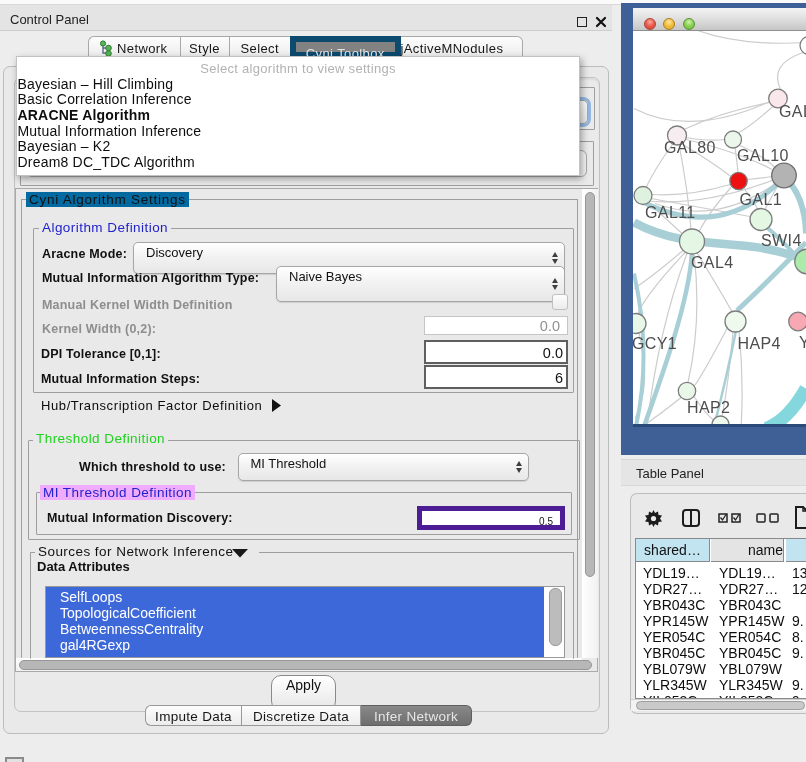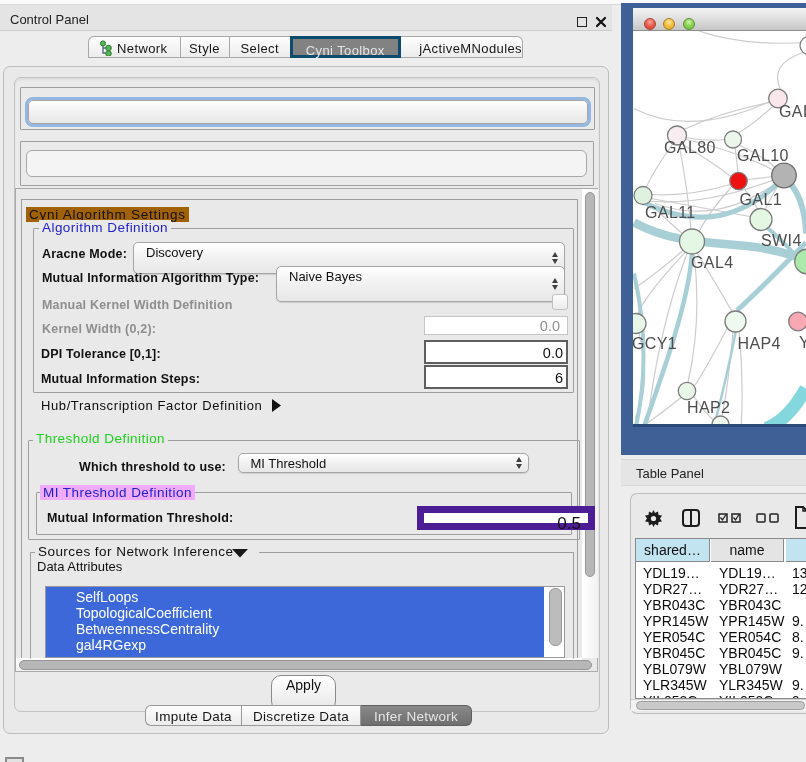--- a/index.html
+++ b/index.html
@@ -33,39 +33,39 @@
    <svg style="position:absolute;left:11px;top:3px" width="13" height="16" viewBox="0 0 13 16">
           <path d="M3 5 L3 13 L8 13 M3 8 L7 8" stroke="#5a6b88" stroke-width="1.4" fill="none"></path>
           <circle cx="3" cy="3.5" r="2.6" fill="#57b357" stroke="#2e7d2e"></circle>
           <circle cx="8.5" cy="8" r="2.8" fill="#57b357" stroke="#2e7d2e"></circle>
           <circle cx="8.5" cy="13.5" r="2.8" fill="#57b357" stroke="#2e7d2e"></circle>
         </svg>
    <span style="position:absolute;left:28px;top:4px">Network</span>
       </div>
  <div style="width:49px;background:linear-gradient(#fdfdfd,#ececec);border:1px solid #a8a8a8;border-right:none;text-align:center;padding-top:4px">Style</div>
  <div style="width:61.5px;background:linear-gradient(#fdfdfd,#ececec);border:1px solid #a8a8a8;border-right:none;text-align:center;padding-top:4px">Select</div>
- <div style="width:110.5px;background:#828282;border:3px solid #0c4a6e;text-align:center;padding-top:4px;color:#e4e4e4">Cyni Toolbox</div>
- <div style="width:122.5px;background:linear-gradient(#fdfdfd,#ececec);border:1px solid #a8a8a8;border-left:none;border-radius:0 6px 0 0;text-align:right;padding-top:4px">jActiveMNodules</div>
+ <div style="width:110.5px;background:#828282;border:6px solid #0c4a6e;text-align:center;padding-top:4px;color:#e4e4e4">Cyni Toolbox</div>
+ <div style="width:122.5px;background:linear-gradient(#fdfdfd,#ececec);border:1px solid #a8a8a8;border-left:none;border-radius:0 6px 0 0;text-align:left;padding-top:4px">jActiveMNodules</div>
 </div>
 
 <div class="abs" style="left:14px;top:77px;width:586px;height:635px;background:#eaeaea;border:1px solid #c2c2c2;border-radius:7px;box-shadow:inset 0 2px 2px rgba(0,0,0,.06)"></div>
 
 <div class="abs fset" style="left:20px;top:87px;width:575px;height:43px"></div>
 <div class="abs combo" style="left:28px;top:100px;width:560px;height:24px;box-shadow:0 0 0 3px rgba(100,155,220,.65)"></div>
 <div class="abs fset" style="left:20px;top:141px;width:574px;height:45px"></div>
 <div class="abs" style="left:26px;top:150px;width:561px;height:27px;background:#f4f4f4;border:1px solid #a8a8a8;border-radius:6px"></div>
 
 <div class="abs" style="left:15px;top:188px;width:583px;height:484px;background:#e9e9e9;border:1px solid #a9a9a9"></div>
 <div class="abs" style="left:582px;top:189px;width:16px;height:469px;background:linear-gradient(90deg,#ffffff,#f1f1f1)"></div>
 <div class="abs" style="left:585px;top:192px;width:10px;height:385px;background:#b7b7b7;border:1px solid #979797;border-radius:6px"></div>
 <div class="abs" style="left:16px;top:658px;width:566px;height:13px;background:linear-gradient(#ffffff,#f0f0f0)"></div>
 <div class="abs" style="left:19px;top:660px;width:573px;height:10px;background:#b7b7b7;border:1px solid #979797;border-radius:5px"></div>
 
 <div class="abs fset" style="left:21px;top:199px;width:557px;height:459px;border-bottom:none"></div>
-<div class="abs fleg" style="left:26px;top:207px;background:#a16207;color:#111;letter-spacing:.75px">Cyni Algorithm Settings</div>
+<div class="abs fleg" style="left:26px;top:192px;background:#0369a1;color:#111;letter-spacing:.75px">Cyni Algorithm Settings</div>
 
 <div class="abs fset" style="left:33px;top:228px;width:541px;height:165px"></div>
 <div class="abs fleg" style="left:39px;top:220px;background:#e9e9e9;color:#2222cc">Algorithm Definition</div>
 
 <div class="abs blbl" style="left:42px;top:247px">Aracne Mode:</div>
 <div class="abs combo" style="left:133px;top:241.5px;width:432px;height:32px">
       <span class="ct">Discovery</span>
       <span class="carr"></span>
     </div>
 <div class="abs blbl" style="left:42px;top:271px">Mutual Information Algorithm Type:</div>
@@ -83,38 +83,38 @@
 <div class="abs tfield" style="left:424px;top:365px;width:144px;height:23.5px;border:2px solid #5f5f5f;line-height:22.5px;font-size:14.5px;padding-right:3px">6</div>
 
 <div class="abs lbl" style="left:41px;top:398px;letter-spacing:.6px">Hub/Transcription Factor Definition</div>
 <svg class="abs" style="left:270px;top:398px" width="12" height="15" viewBox="0 0 12 15">
       <path d="M2 1 L11 7.5 L2 14 Z" fill="#111"></path>
     </svg>
 
 <div class="abs fset" style="left:28px;top:439.5px;width:552px;height:100px"></div>
 <div class="abs fleg" style="left:33px;top:431px;background:#e9e9e9;color:#1dd21d">Threshold Definition</div>
 <div class="abs blbl" style="left:79px;top:460px">Which threshold to use:</div>
-<div class="abs combo" style="left:237.5px;top:453px;width:291.5px;height:20px">
+<div class="abs combo" style="left:237.5px;top:453px;width:291.5px;height:28px">
       <span class="ct">MI Threshold</span>
       <span class="carr"></span>
     </div>
 
 <div class="abs fset" style="left:36px;top:492px;width:536px;height:43px"></div>
 <div class="abs fleg" style="left:40px;top:484.5px;background:#f0abfc;color:#2222cc">MI Threshold Definition</div>
-<div class="abs blbl" style="left:47px;top:511px">Mutual Information Threshold:</div>
-<div class="abs tfield" style="left:417px;top:506px;width:178px;height:24px;border:7px solid #4c1d95;line-height:22px;font-size:17px">0.5</div>
+<div class="abs blbl" style="left:47px;top:511px">Mutual Information Discovery:</div>
+<div class="abs tfield" style="left:417px;top:506px;width:148px;height:24px;border:5px solid #4c1d95;line-height:22px;font-size:10px">0.5</div>
 
 <div class="abs fset" style="left:30px;top:551.5px;width:544px;height:107px;border-bottom:none"></div>
 <div class="abs fleg" style="left:35px;top:543.5px;background:#e9e9e9;color:#111;padding-right:26px">Sources for Network Inference</div>
 <svg class="abs" style="left:231px;top:548px" width="18" height="10" viewBox="0 0 18 10">
       <path d="M1 1 L17 1 L9 9.5 Z" fill="#191919"></path>
     </svg>
-<div class="abs" style="left:37px;top:559px;font-size:13px;font-weight:normal;color:#111">Data Attributes</div>
+<div class="abs" style="left:37px;top:559px;font-size:13px;font-weight:bold;color:#111">Data Attributes</div>
 <div class="abs" style="left:45px;top:586px;width:520px;height:72px;background:#fff;border:1px solid #999"></div>
-<div class="abs" id="bluelist" style="left:46px;top:587px;width:498px;height:70px;background:#3c68d9;color:#fff;font-size:14px;line-height:16.1px;padding:2px 0 0 30px">SelfLoops<br>TopologicalCoefficient<br>BetweennessCentrality<br>gal4RGexp</div>
+<div class="abs" id="bluelist" style="left:46px;top:587px;width:498px;height:70px;background:#3c68d9;color:#fff;font-size:14px;line-height:16.1px;padding:2px 0 0 14px">SelfLoops<br>TopologicalCoefficient<br>BetweennessCentrality<br>gal4RGexp</div>
 <div class="abs" style="left:549px;top:588px;width:13px;height:58px;background:#bcbcbc;border:1px solid #9a9a9a;border-radius:6px"></div>
 
 <div class="abs" style="left:271px;top:675px;width:65px;height:36px;background:linear-gradient(#ffffff,#e6e6e6);border:1px solid #8a8a8a;border-radius:10px;text-align:center;font-size:14px;line-height:19px;color:#111">Apply</div>
 <div class="abs" id="bottabs" style="left:145px;top:705px;height:20.5px;display:flex;font-size:13.5px;letter-spacing:.3px;color:#161616">
  <div style="width:96px;background:linear-gradient(#fdfdfd,#ececec);border:1px solid #989898;border-right:none;border-radius:6px 0 0 6px;text-align:center;padding-top:3px">Impute Data</div>
  <div style="width:120px;background:linear-gradient(#fdfdfd,#ececec);border:1px solid #989898;text-align:center;padding-top:3px">Discretize Data</div>
  <div style="width:111px;background:linear-gradient(#898989,#6e6e6e);border:1px solid #5f5f5f;border-left:none;border-radius:0 6px 6px 0;text-align:center;padding-top:3px;color:#e6e6e6">Infer Network</div>
 </div>
 
 <div class="abs" style="left:5px;top:757px;width:19px;height:12px;background:#e2e2e2;border:2px solid #8a8a8a"></div>
@@ -224,23 +224,27 @@
       <rect x="1" y="1" width="8" height="8" fill="none" stroke="#222" stroke-width="1.5" rx="1"></rect>
       <rect x="14" y="1" width="8" height="8" fill="none" stroke="#222" stroke-width="1.5" rx="1"></rect>
     </svg>
 <svg class="abs" style="left:794px;top:506px" width="14" height="23" viewBox="0 0 14 23">
       <path d="M2 1 L9 1 L13 5 L13 22 L2 22 Z" fill="none" stroke="#1c1c1c" stroke-width="2"></path>
       <path d="M9 1 L9 5 L13 5" fill="none" stroke="#1c1c1c" stroke-width="1.4"></path>
     </svg>
 
 <div class="abs" style="left:635px;top:538px;width:171px;height:161px;background:#fff;border:1px solid #8a8a8a;border-right:none;overflow:hidden">
  <div style="position:absolute;left:0;top:0;height:23px;width:74px;background:#c2e3f0;border-right:1px solid #8a8a8a;border-bottom:1px solid #8a8a8a;text-align:center;font-size:14px;padding-top:3px;color:#111">shared…</div>
- <div style="position:absolute;left:75px;top:0;height:23px;width:73px;background:#e4e4e4;border-right:1px solid #8a8a8a;border-bottom:1px solid #8a8a8a;text-align:center;font-size:14px;padding-top:3px;color:#111">name</div>
+ <div style="position:absolute;left:75px;top:0;height:23px;width:73px;background:#e4e4e4;border-right:1px solid #8a8a8a;border-bottom:1px solid #8a8a8a;text-align:right;font-size:14px;padding-top:3px;color:#111">name</div>
  <div style="position:absolute;left:150px;top:0;height:23px;width:40px;background:#c2e3f0;border-bottom:1px solid #8a8a8a"></div>
  <div style="position:absolute;left:7px;top:26px;font-size:14px;line-height:16px;color:#0d0d0d">YDL19…<br>YDR27…<br>YBR043C<br>YPR145W<br>YER054C<br>YBR045C<br>YBL079W<br>YLR345W<br>YIL053C</div>
  <div style="position:absolute;left:83px;top:26px;font-size:14px;line-height:16px;color:#0d0d0d">YDL19…<br>YDR27…<br>YBR043C<br>YPR145W<br>YER054C<br>YBR045C<br>YBL079W<br>YLR345W<br>YIL053C</div>
  <div style="position:absolute;left:156px;top:26px;font-size:14px;line-height:16px;color:#0d0d0d">13<br>12<br>&nbsp;<br>9.<br>8.<br>9.<br>&nbsp;<br>9.<br>9.</div>
 </div>
 <div class="abs" style="left:631px;top:699px;width:175px;height:12px;background:#f2f2f2;border-top:1px solid #d0d0d0"></div>
 <div class="abs" style="left:636px;top:700.5px;width:169px;height:9px;background:#c9c9c9;border:1px solid #9f9f9f;border-radius:5px"></div>
 
+<div class="abs" id="popup" style="left:16px;top:56px;width:564px;height:120px;background:#fff;border:1px solid #c2c2c2;box-shadow:2px 3px 7px rgba(0,0,0,.35);font-size:14px;color:#0d0d0d">
+ <div style="position:absolute;left:0;top:3.5px;width:100%;text-align:center;font-size:13px;letter-spacing:.3px;color:#b2b2b2">Select algorithm to view settings</div>
+ <div style="position:absolute;left:0.5px;top:19.5px;line-height:15.7px;letter-spacing:.2px;white-space:nowrap">Bayesian – Hill Climbing<br>Basic Correlation Inference<br><b>ARACNE Algorithm</b><br>Mutual Information Inference<br>Bayesian – K2<br>Dream8 DC_TDC Algorithm</div>
+</div>
 
 </div>
 
 </body></html>

